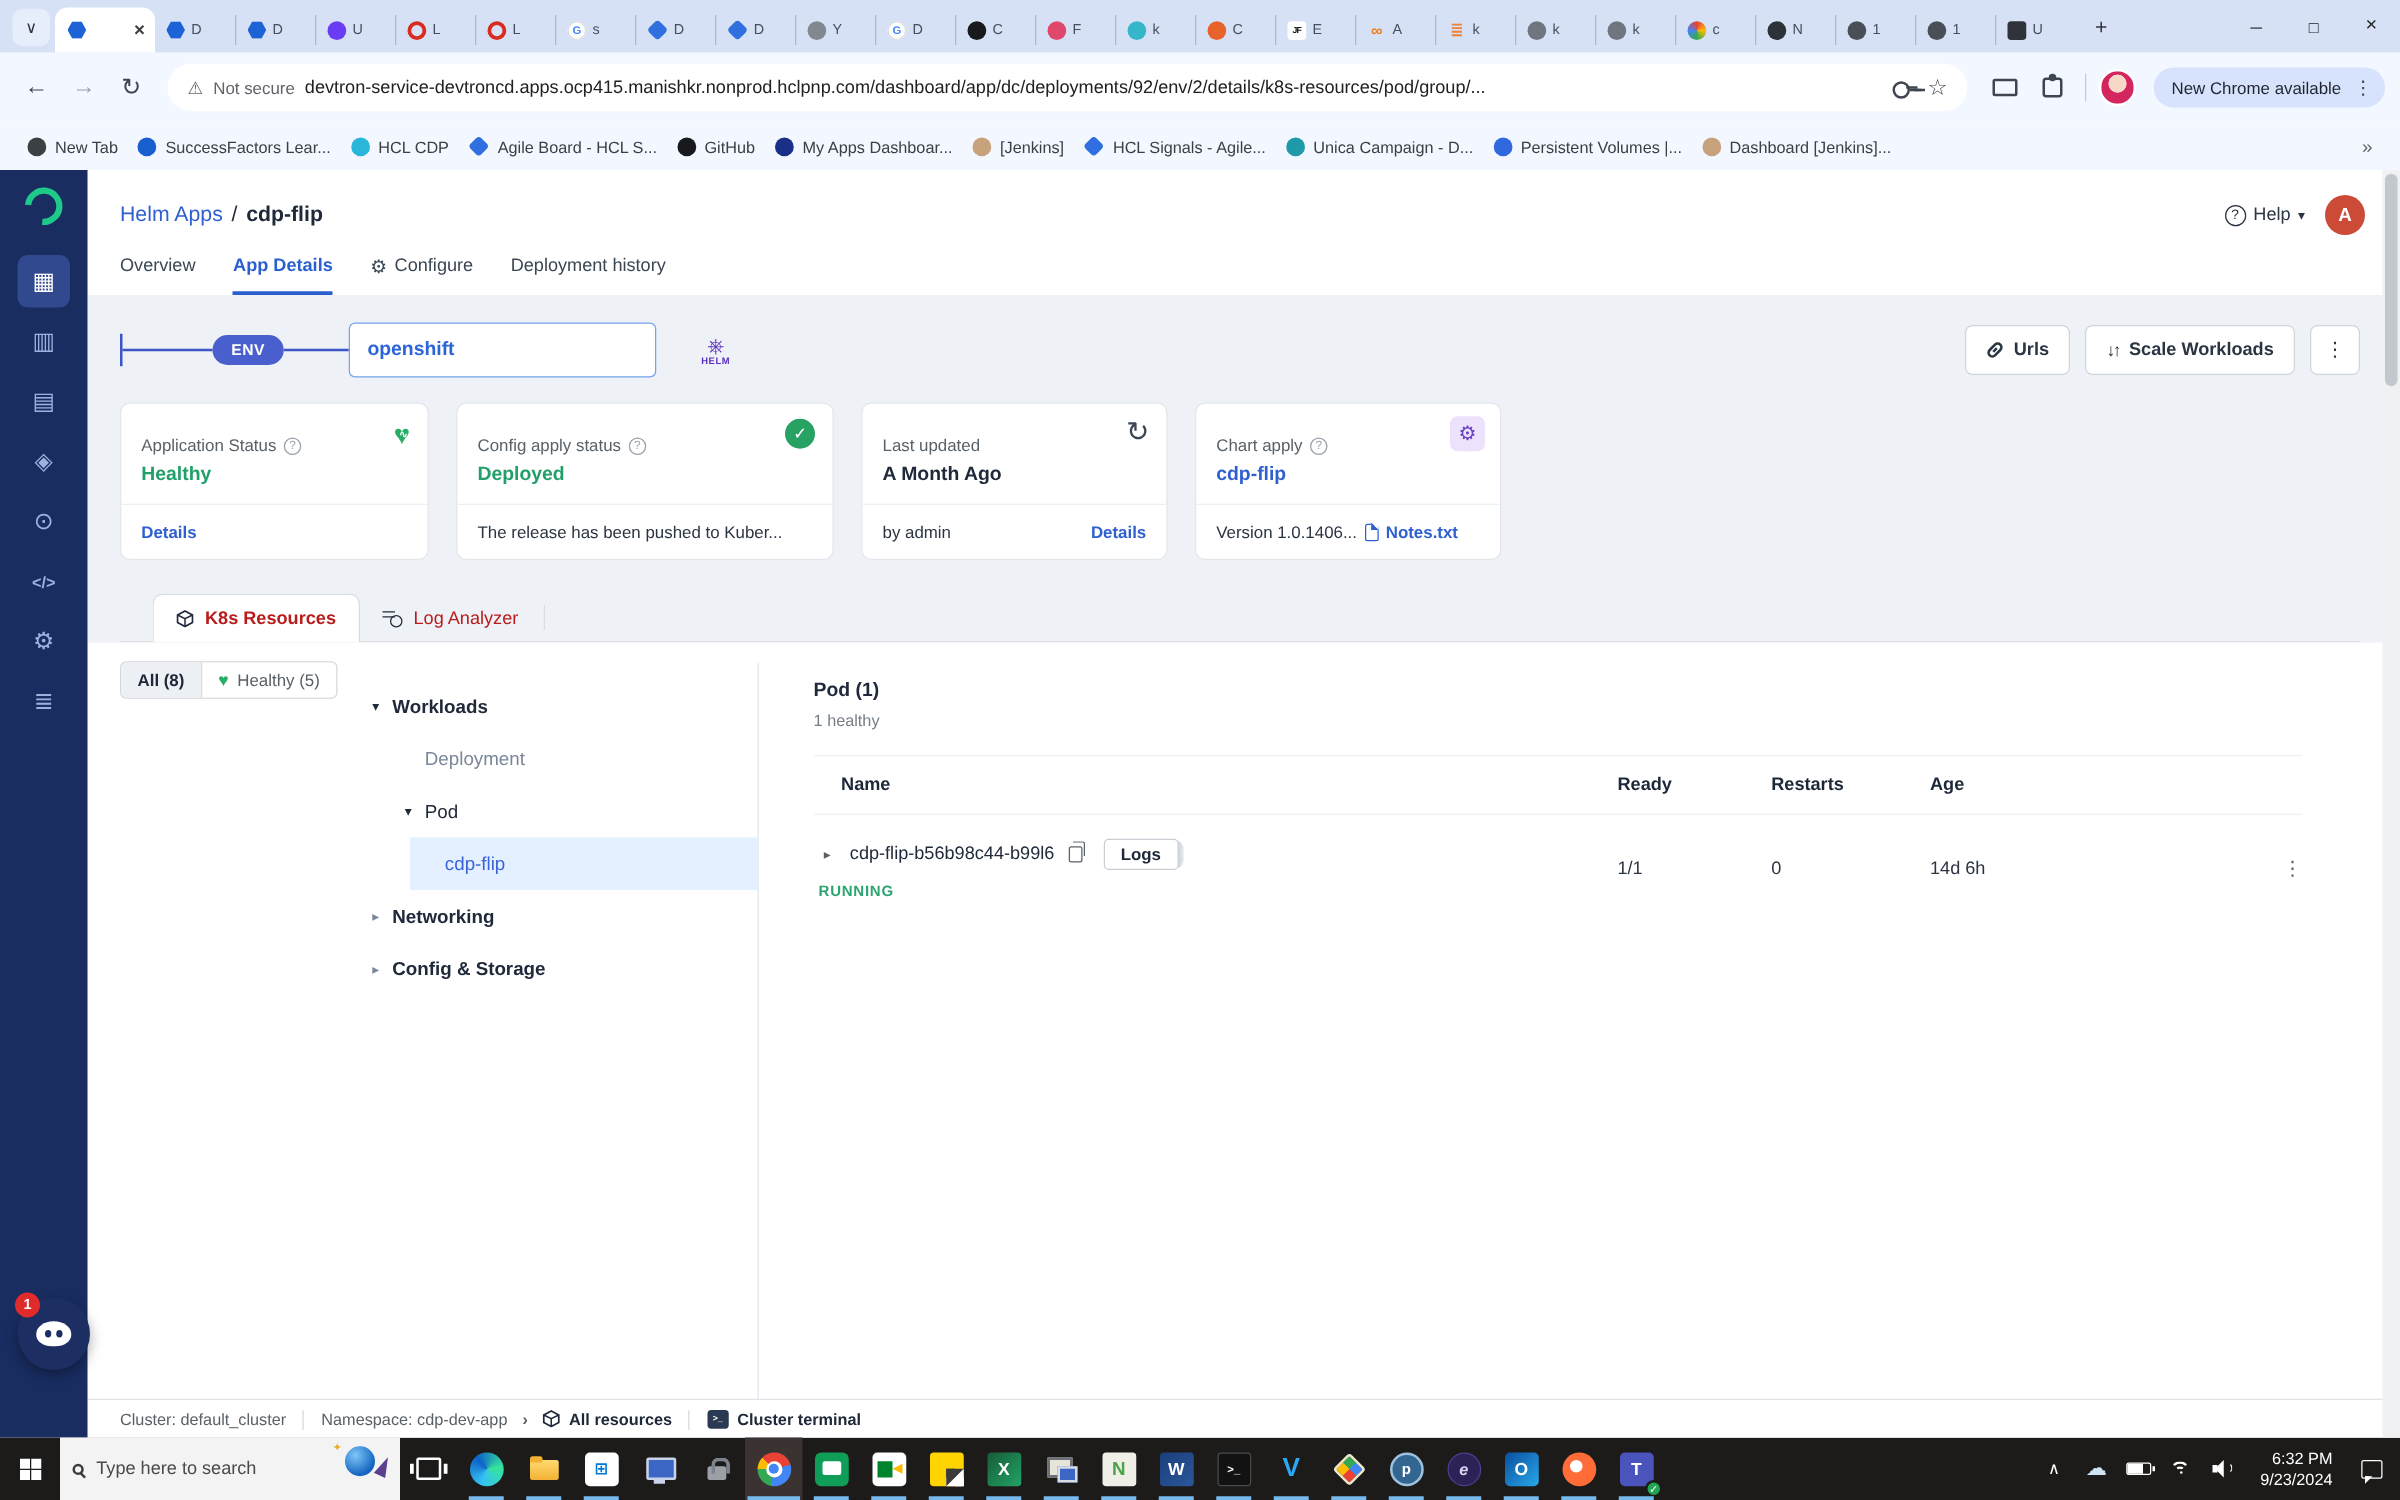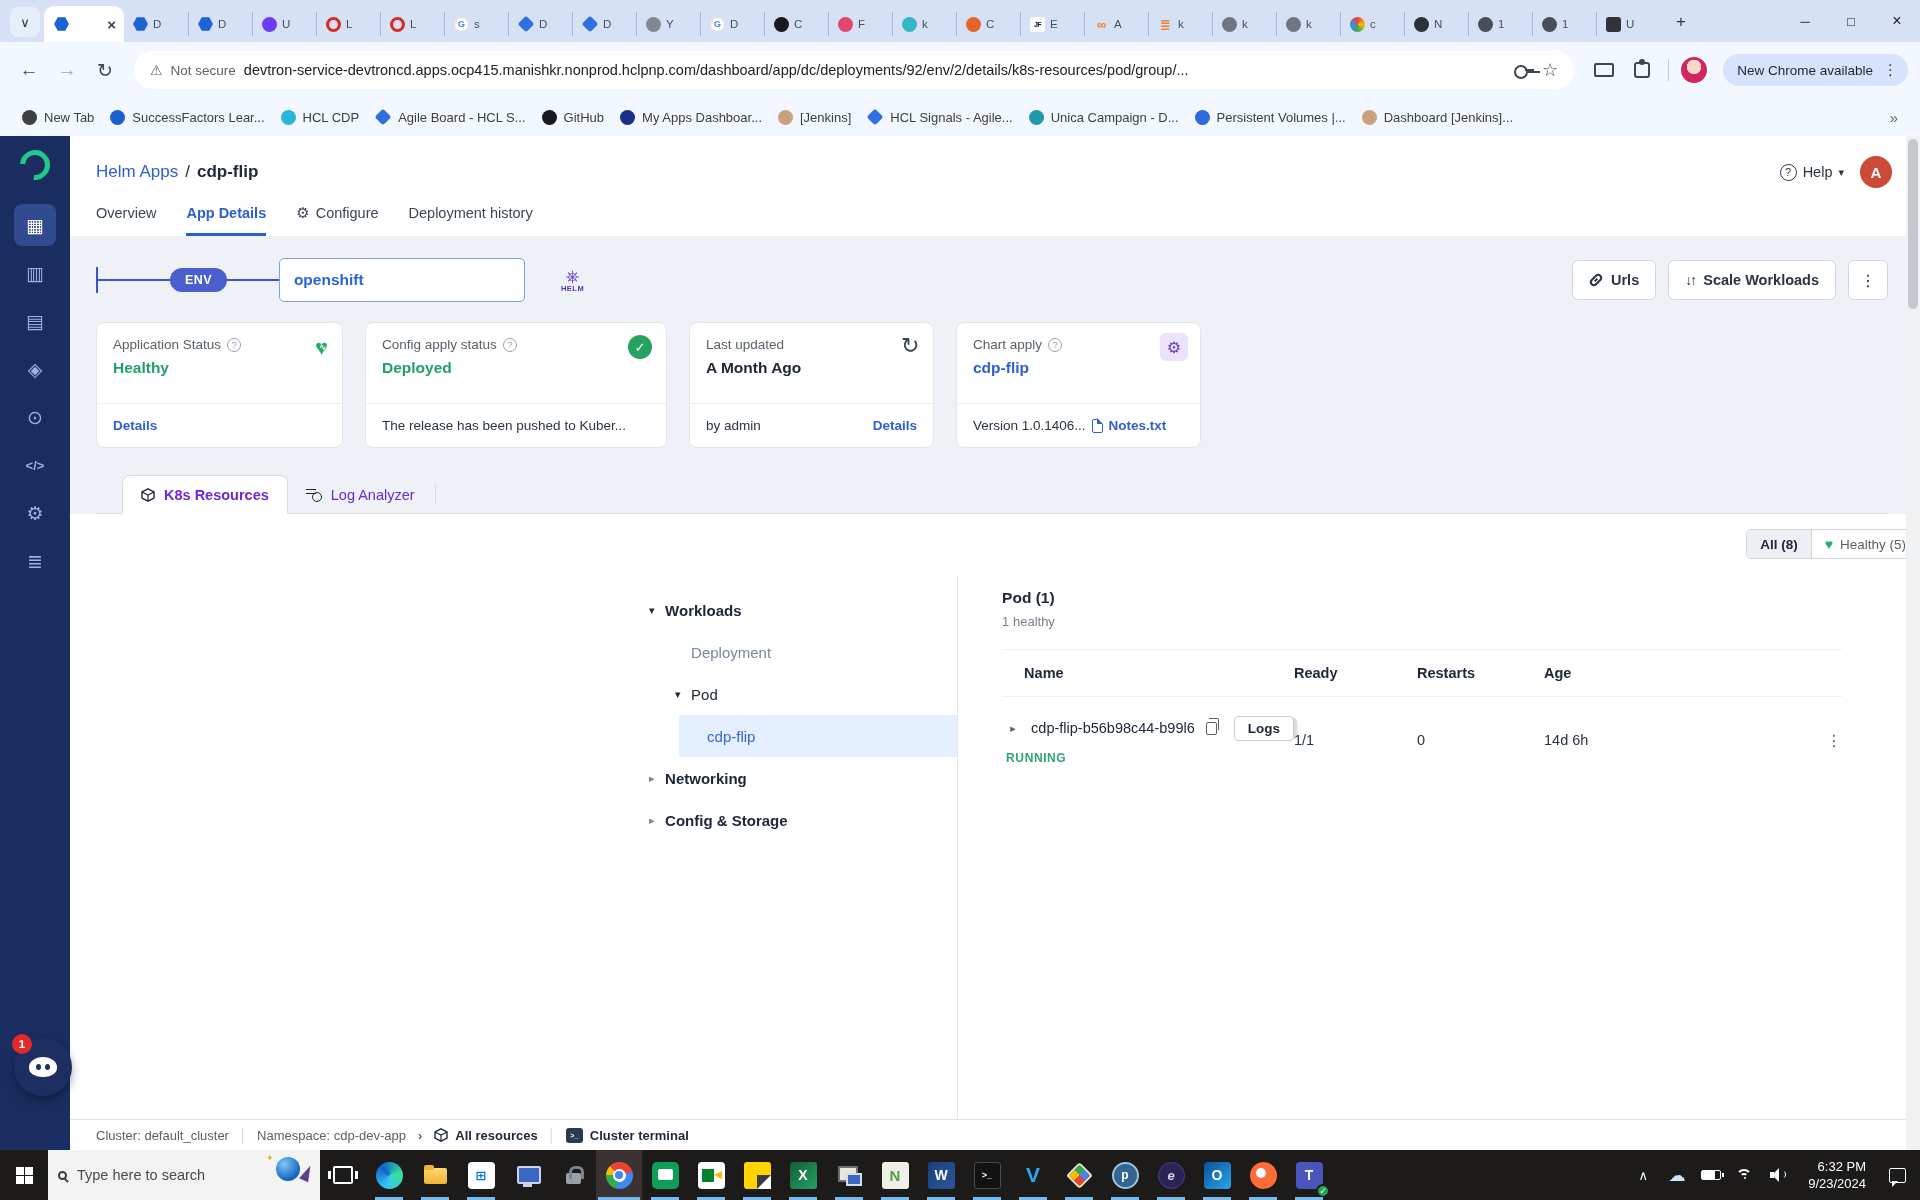--- a/index.html
+++ b/index.html
@@ -98,46 +98,46 @@
   .helm-chip .word { font-size:7.5px; font-weight:800; letter-spacing:.5px; }
   .env-actions { margin-left:auto; display:flex; align-items:center; gap:12px; }
   .btn-ghost { height:40px; background:#fff; border:1px solid #d0d5dc; border-radius:6px; display:flex; align-items:center; gap:8px; padding:0 16px; font-size:14.5px; font-weight:600; color:#2b3442; cursor:pointer; }
   .link-ico { width:14px; height:8px; border:2px solid #2b3442; border-radius:5px; position:relative; transform:rotate(-45deg); }
   .link-ico::after { content:''; position:absolute; left:3px; top:1px; width:4px; height:0; border-top:2px solid #2b3442; }
   .updn { font-size:14px; letter-spacing:-2px; }
   .btn-kebab { width:40px; height:40px; background:#fff; border:1px solid #d0d5dc; border-radius:6px; display:flex; align-items:center; justify-content:center; font-size:16px; color:#2b3442; cursor:pointer; }
 
   .cards-row { display:flex; gap:22px; margin-top:20px; }
   .card { background:#fff; border:1px solid #e3e6ea; border-radius:8px; height:126px; display:flex; flex-direction:column; }
-  .card-top { padding:14px 16px 0 16px; flex:1; position:relative; }
+  .card-top { padding:26px 16px 0 16px; flex:1; position:relative; }
   .card-title-row { display:flex; align-items:center; gap:6px; color:#596168; font-size:13.5px; }
   .info-dot { width:14px; height:14px; border:1px solid #9aa2ac; border-radius:50%; font-size:9.5px; color:#9aa2ac; display:flex; align-items:center; justify-content:center; }
   .card-value { margin-top:7px; font-size:15.5px; font-weight:700; }
   .val-green { color:#22a06a; } .val-dark { color:#20293a; } .val-link { color:#3060d0; cursor:pointer; }
   .card-foot { border-top:1px solid #edf0f2; height:44px; display:flex; align-items:center; padding:0 16px; font-size:13.5px; color:#2b3442; gap:6px; }
   .foot-link { color:#3060d0; font-weight:700; cursor:pointer; }
   .foot-spacer { flex:1; }
   .heartbeat { position:absolute; right:14px; top:12px; color:#27ad68; font-size:22px; }
   .heartbeat .zig { position:absolute; left:4px; top:7px; font-size:9px; color:#fff; font-weight:700; }
   .okcircle { position:absolute; right:14px; top:12px; width:24px; height:24px; border-radius:50%; background:#28a263; color:#fff; font-size:13px; display:flex; align-items:center; justify-content:center; }
   .histo { position:absolute; right:14px; top:10px; color:#3b4654; font-size:22px; transform:scaleX(-1); }
   .geartile { position:absolute; right:12px; top:10px; width:28px; height:28px; border-radius:6px; background:#ece2fb; color:#6b3fc9; font-size:16px; display:flex; align-items:center; justify-content:center; }
   .page-ico { width:11px; height:14px; border:1.5px solid #3060d0; border-radius:2px; position:relative; }
   .page-ico::before { content:''; position:absolute; top:-1.5px; right:-1.5px; border:3px solid #fff; border-left-color:#3060d0; border-bottom-color:#3060d0; }
 
   .k8tab-row { display:flex; align-items:flex-end; margin-top:26px; padding:0 0 0 26px; border-bottom:1px solid #d9dde2; height:40px; }
-  .k8tab { display:flex; align-items:center; gap:9px; padding:0 18px; height:39px; font-size:14.5px; color:#6d28d9; cursor:pointer; position:relative; top:1px; }
+  .k8tab { display:flex; align-items:center; gap:9px; padding:0 18px; height:39px; font-size:14.5px; color:#b91c1c; cursor:pointer; position:relative; top:1px; }
   .k8tab.active { background:#fff; border:1px solid #d9dde2; border-bottom:1px solid #fff; border-radius:8px 8px 0 0; font-weight:700; }
   .k8tab-sep { width:1px; height:20px; background:#d9dde2; margin:0 2px 9px 2px; }
   .cube { width:14px; height:14px; }
   .maglines { position:relative; width:16px; height:14px; }
   .maglines::before { content:''; position:absolute; right:0; bottom:0; width:8px; height:8px; border:1.8px solid #20293a; border-radius:50%; }
   .maglines::after { content:''; position:absolute; left:0; top:1px; width:10px; height:0; border-top:1.8px solid #20293a; box-shadow:0 4px 0 0 #20293a; }
 
-  .panel { background:#fff; flex:1; display:flex; flex-direction:column; min-height:0;align-items:flex-end; }
+  .panel { background:#fff; flex:1; display:flex; min-height:0; }
   .chips-row { padding:15px 0 0 26px; }
   .chip-group { display:inline-flex; border:1px solid #d3d7dc; border-radius:5px; overflow:hidden; }
   .chip { padding:6px 13px; font-size:13.5px; display:flex; align-items:center; gap:7px; cursor:pointer; background:#fff; color:#596168; }
   .chip.active { background:#edf0f4; color:#20293a; font-weight:700; border-right:1px solid #d3d7dc; }
   .chip .heart { color:#27ad68; font-size:14px; }
 
   .split { flex:1; display:flex; margin-top:16px; min-height:0; }
   .tree { width:337px; border-right:1px solid #e4e7eb; padding-top:14px; }
   .tree-item { height:42px; display:flex; align-items:center; font-size:15px; color:#20293a; cursor:pointer; }
   .tree-item .caret { width:16px; font-size:11px; color:#20293a; }

